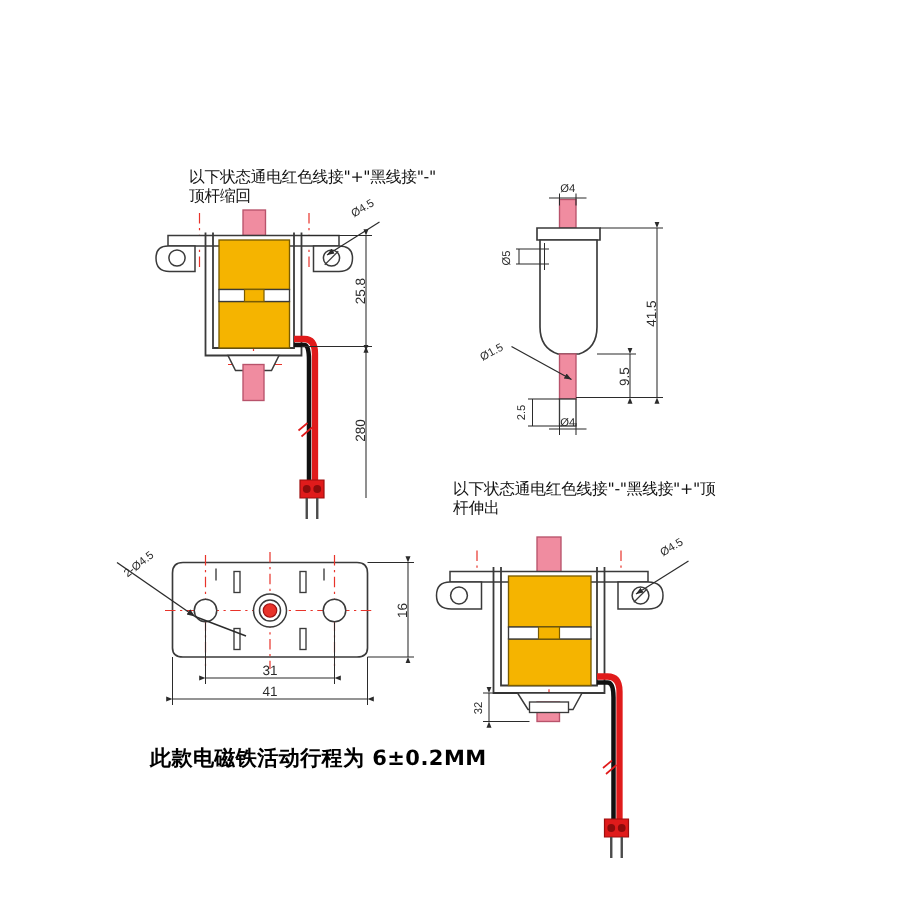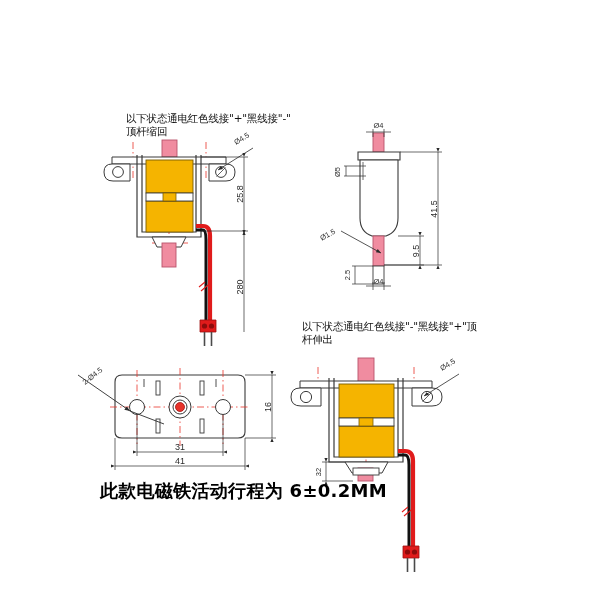--- a/index.html
+++ b/index.html
@@ -5,21 +5,21 @@
   html,body{margin:0;padding:0;background:#fff;}
   body{width:600px;height:600px;overflow:hidden;
        font-family:"Liberation Sans","DejaVu Sans",sans-serif;}
   #sheet{position:relative;width:600px;height:600px;background:#ffffff;}
   svg{display:block;}
   .note{position:absolute;font-size:10.5px;line-height:13px;color:#111;
         font-family:"DejaVu Sans","Liberation Sans",sans-serif;white-space:pre-line;
         letter-spacing:-0.2px;}
   .note1{left:126px;top:112px;width:185px;}
   .note2{left:302px;top:320px;width:195px;}
-  .footer{position:absolute;left:100px;top:479px;font-size:18px;font-weight:bold;
+  .footer{position:absolute;left:100px;top:497px;font-size:14px;font-weight:bold;
           color:#000;font-family:"DejaVu Sans","Liberation Sans",sans-serif;
           letter-spacing:0.3px;}
   .dim{font-family:"Liberation Sans","DejaVu Sans",sans-serif;font-size:9px;fill:#2b2b2b;}
   .dimv{font-family:"Liberation Sans","DejaVu Sans",sans-serif;font-size:9px;fill:#2b2b2b;}
   .dimsm{font-family:"Liberation Sans","DejaVu Sans",sans-serif;font-size:7.5px;fill:#2b2b2b;}
 </style>
 </head>
 <body>
 
 <div id="sheet">

